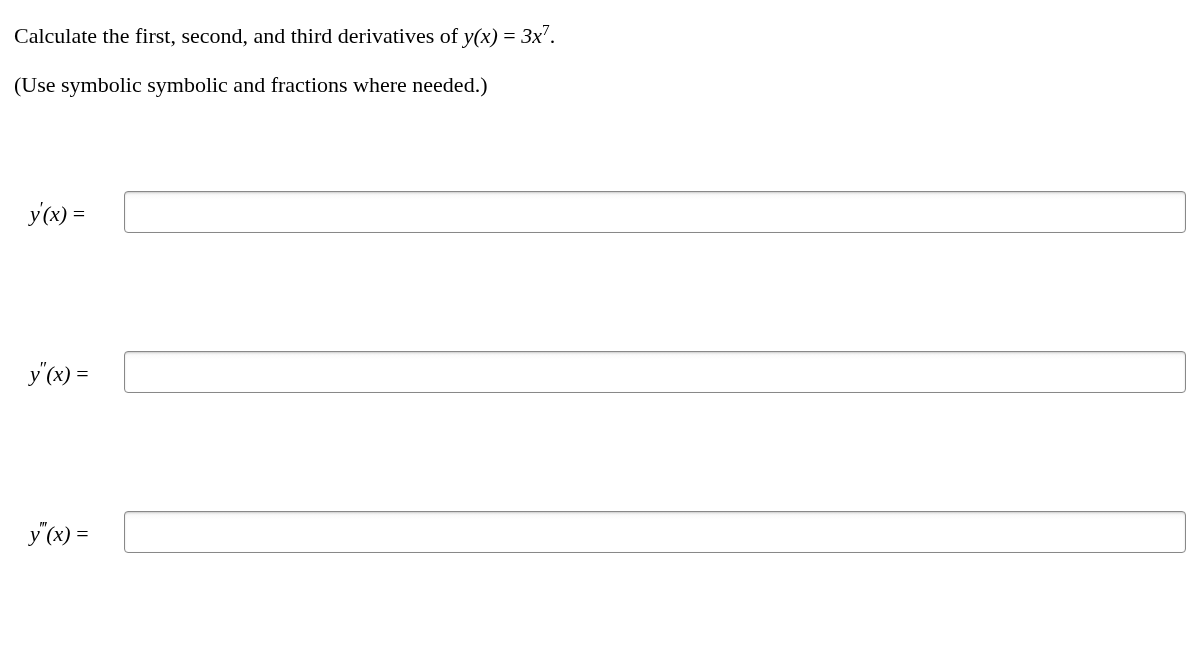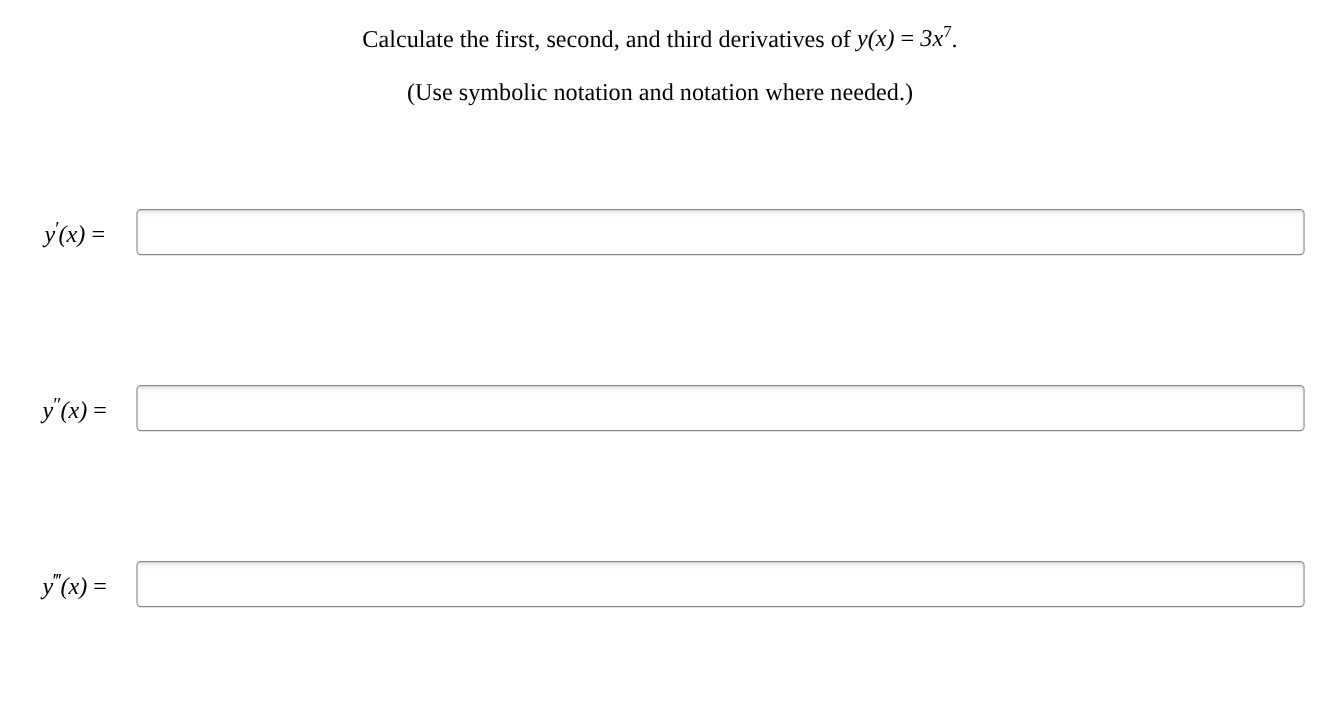--- a/index.html
+++ b/index.html
@@ -1,19 +1,18 @@
 <!DOCTYPE html>
 <html><head>
   <meta charset="utf-8">
   <style>
     * {
       margin: 0;
       padding: 0;
       box-sizing: border-box;
-      text-align: center;
     }
     body {
       font-family: 'Times New Roman', Times, serif;
       font-size: 22px;
       color: #000;
       background: #fff;
       padding: 18px 14px;
       width: 1200px;
       height: 655px;
     }
@@ -72,21 +71,21 @@
       font-style: normal;
     }
   </style>
 </head>
 <body>
 
 <div class="prompt-line">
   <span>Calculate the first, second, and third derivatives of </span><span class="math-expr"><span>y</span>(<span>x</span>) <span class="equals">=</span> <span>3</span><span>x</span><sup>7</sup></span><span>.</span>
 </div>
 
-<div class="prompt-line instruction">(Use symbolic notation and notation where needed.)</div>
+<div class="prompt-line instruction">(Use symbolic symbolic and fractions where needed.)</div>
 
 <div class="answer-row">
   <span class="answer-label">
     <span>y</span><span class="prime">′</span>(<span>x</span>)<span class="equals"> = </span>
   </span>
   <input type="text" class="answer-input" value="" style="">
 </div>
 
 <div class="answer-row">
   <span class="answer-label">

